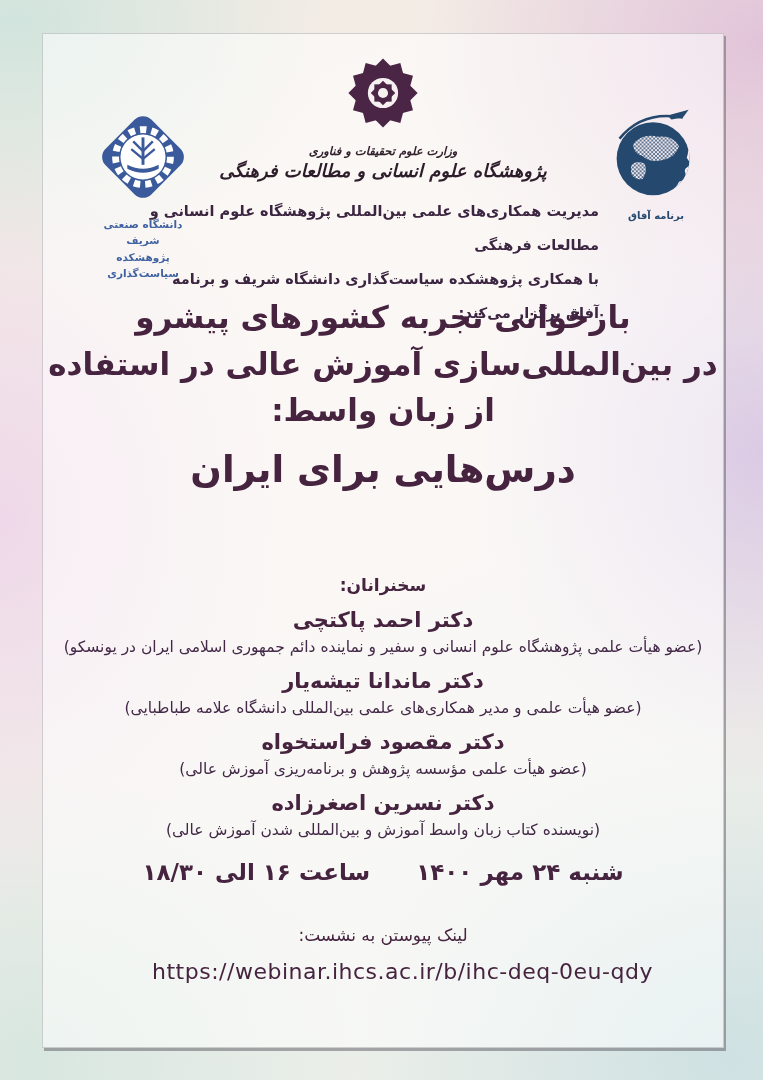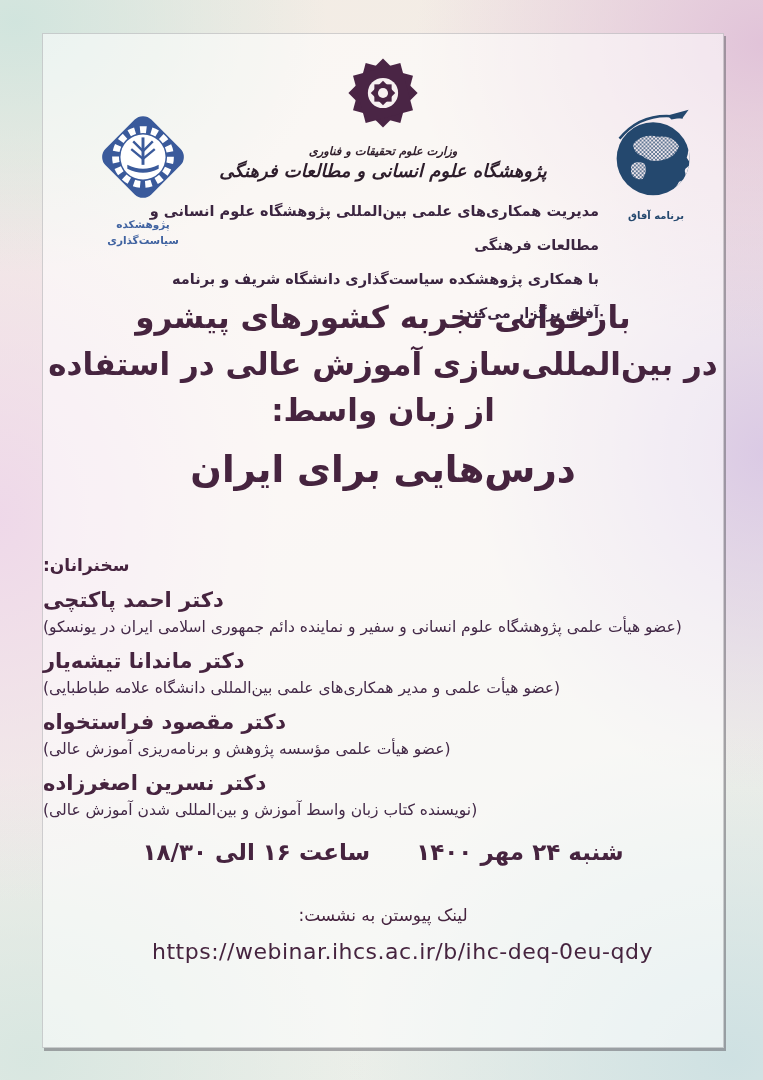--- a/index.html
+++ b/index.html
@@ -28,21 +28,21 @@
   .center-block{position:absolute;left:50%;transform:translateX(-50%);top:20px;width:340px;text-align:center;}
   .ministry-line{margin-top:8px;font-size:11.5px;font-weight:bold;font-style:italic;color:#33212e;}
   .institute-line{margin-top:2px;font-size:18px;font-weight:bold;font-style:italic;color:#2d1d2b;}
   .afaq-block{position:absolute;left:562px;top:72px;width:102px;text-align:center;}
   .afaq-caption{margin-top:4px;font-size:10px;font-weight:bold;color:#24486e;letter-spacing:1px;}
   .organizer{position:absolute;top:160px;right:124px;width:452px;text-align:right;
     font-size:14.5px;font-weight:bold;color:#3b2540;line-height:2.35;}
   .title-block{margin-top:28px;text-align:center;color:#46243f;}
   .title-l1,.title-l2{font-size:31px;font-weight:bold;line-height:1.5;}
   .title-l3{font-size:37px;font-weight:bold;line-height:1.4;margin-top:10px;}
-  .speakers{margin-top:60px;text-align:left;color:#46243f;}
+  .speakers{margin-top:80px;text-align:center;color:#46243f;}
   .speakers-label{font-size:17px;font-weight:bold;}
   .speaker-name{font-size:21px;font-weight:bold;margin-top:13px;}
   .speaker-affil{font-size:15.5px;font-weight:normal;margin-top:6px;color:#432947;}
   .date-row{margin-top:20px;text-align:center;color:#46243f;font-size:23px;font-weight:bold;}
   .date-row .gap{display:inline-block;width:46px;}
   .join-block{margin-top:40px;text-align:center;color:#46243f;}
   .join-label{font-size:17px;font-weight:normal;text-align:center;}
   .join-url{direction:ltr;font-size:22px;font-weight:normal;margin-top:14px;letter-spacing:.5px;padding-left:39px;}
 </style>
 </head>
@@ -57,20 +57,21 @@
         <svg width="98" height="98" viewBox="0 0 100 100">
           <rect x="17" y="17" width="66" height="66" rx="12" fill="#3a5a9b" transform="rotate(45 50 50)"></rect>
           <circle cx="50" cy="50" r="28" fill="none" stroke="#ffffff" stroke-width="7" stroke-dasharray="6.5 5.2"></circle>
           <circle cx="50" cy="50" r="23" fill="#ffffff"></circle>
           <path d="M50 30 L50 58" stroke="#3a5a9b" stroke-width="3"></path>
           <path d="M50 44 L40 34 M50 44 L60 34 M50 52 L38 42 M50 52 L62 42" stroke="#3a5a9b" stroke-width="2.4" fill="none"></path>
           <path d="M34 58 Q50 66 66 58 L66 62 Q50 70 34 62 Z" fill="#3a5a9b"></path>
         </svg>
       </span>
       <div class="sharif-caption">
+        <div>دانشگاه صنعتی شریف</div>
         <div>پژوهشکده سیاست‌گذاری</div>
       </div>
     </div>
 
     <div class="center-block">
       <span>
         <svg width="72" height="78" viewBox="0 0 100 100">
           <g fill="#4a2545">
             <rect x="16" y="16" width="68" height="68" transform="rotate(15 50 50)"></rect>
             <rect x="16" y="16" width="68" height="68" transform="rotate(45 50 50)"></rect>

